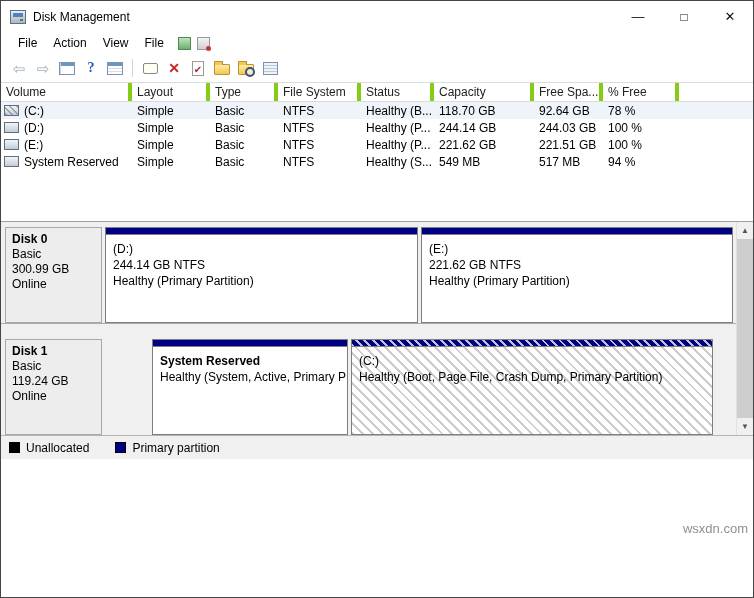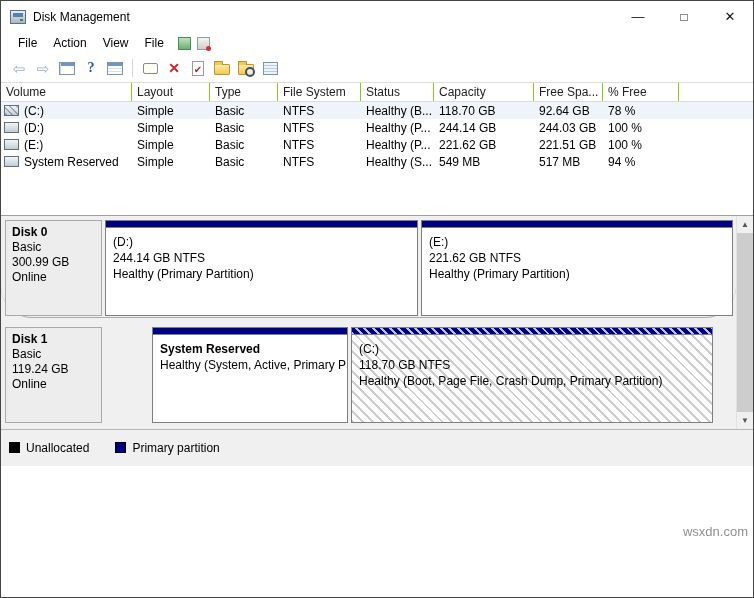--- a/index.html
+++ b/index.html
@@ -61,36 +61,36 @@
   .i-form { width:15px; height:13px; border:1px solid #7c93ad;
     background:repeating-linear-gradient(to bottom,#eef3f8 0 2px,#b9cade 2px 3px); }
 
   
   .list-pane { flex:1; background:#fff; overflow:hidden; display:flex; flex-direction:column; }
   .vt-header, .vt-row {
     display:grid;
     grid-template-columns:131px 78px 68px 83px 73px 100px 69px 76px 1fr;
   }
   .vt-header { height:19px; flex:none; border-bottom:1px solid #dadada; }
-  .vh { display:flex; align-items:center; padding-left:5px; border-right:1px solid #84cc16;
+  .vh { display:flex; align-items:center; padding-left:5px; border-right:4px solid #84cc16;
     overflow:hidden; white-space:nowrap; color:#222; }
   .vh.filler { border-right:none; }
   .vt-row { height:17px; flex:none; }
   .vt-row > div { display:flex; align-items:center; padding-left:5px; overflow:hidden; white-space:nowrap; }
   .vt-row.sel { background:#eef4fa; }
   .vol-cell { padding-left:3px !important; }
   .vol-icon { width:15px; height:11px; flex:none; border:1px solid #5f6f7f;
     background:linear-gradient(#f2f5f8,#c2ccd6); margin-right:5px; }
   .sel .vol-icon { background-image:repeating-linear-gradient(45deg, rgba(90,90,90,.45) 0 1.5px, rgba(0,0,0,0) 1.5px 4.5px),
     linear-gradient(#f2f5f8,#c2ccd6); }
 
   
   .graph-area { height:214px; flex:none; display:flex; border-top:1px solid #a0a0a0; background:#f0f0f0; }
   .graph-pane { flex:1; overflow:hidden; background:#f0f0f0; }
-  .disk-row { display:flex; align-items:center; padding:4px 2px 0 4px; height:102px;border-radius:31px; }
+  .disk-row { display:flex; align-items:flex-end; padding:4px 2px 0 4px; height:102px; }
   .disk-row.first { border-bottom:1px solid #ababab; }
   .disk-row.second { height:111px;gap:47px; }
   .disk-label { width:97px; height:96px; flex:none; background:#ededed; border:1px solid #a9a9a9;
     padding:4px 6px; line-height:15px; }
   .disk-name { font-weight:bold; }
   .parts { display:flex; margin-left:3px; }
   .part { height:96px; border:1px solid #7e7e7e; background:#fff; display:flex; flex-direction:column; margin-right:3px; flex:none; }
   .part-strip { height:7px; flex:none; background:#000082; border-bottom:1px solid #7e7e7e; }
   .part-body { flex:1; padding:6px 7px 0; line-height:16px; overflow:hidden; white-space:nowrap; }
   .plabel-bold { font-weight:bold; }
@@ -100,21 +100,21 @@
     background-image:repeating-linear-gradient(45deg, rgba(110,110,110,.35) 0 2px, rgba(0,0,0,0) 2px 7px); }
 
   
   .scrollbar { width:17px; flex:none; background:#f0f0f0; border-left:1px solid #e1e1e1;
     display:flex; flex-direction:column; }
   .sb-btn { height:17px; flex:none; display:flex; align-items:center; justify-content:center;
     font-size:8px; color:#555; }
   .sb-thumb { flex:1; background:#cdcdcd; }
 
   
-  .legend { height:37px; flex:none; background:#f0f0f0; border-top:1px solid #b5b5b5;
+  .legend { height:24px; flex:none; background:#f0f0f0; border-top:1px solid #b5b5b5;
     display:flex; align-items:center; padding-left:8px; }
   .legend-item { display:flex; align-items:center; margin-right:26px; }
   .sw { width:11px; height:11px; border:1px solid #000; margin-right:6px; flex:none; }
   .sw-unalloc { background:#000000; }
   .sw-primary { background:#000082; }
 
   
   .bottom-strip { flex:1; background:#fff; display:flex; align-items:center; justify-content:flex-end;
     padding-right:5px; color:#8f8f8f; font-size:13px; }
 </style>
@@ -369,21 +369,20 @@
             <div class="part-strip"></div>
             <div class="part-body">
               <div class="plabel-bold">System Reserved</div>
               <div>Healthy (System, Active, Primary P</div>
             </div>
           </div>
           <div class="part selected" style="width:362px">
             <div class="part-strip"></div>
             <div class="part-body">
               <div>(C:)</div>
-              <div>118.70 GB NTFS</div>
               <div>Healthy (Boot, Page File, Crash Dump, Primary Partition)</div>
             </div>
           </div>
         </div>
       </div>
 
     </div>
 
     <div class="scrollbar">
       <div class="sb-btn">▲</div>

